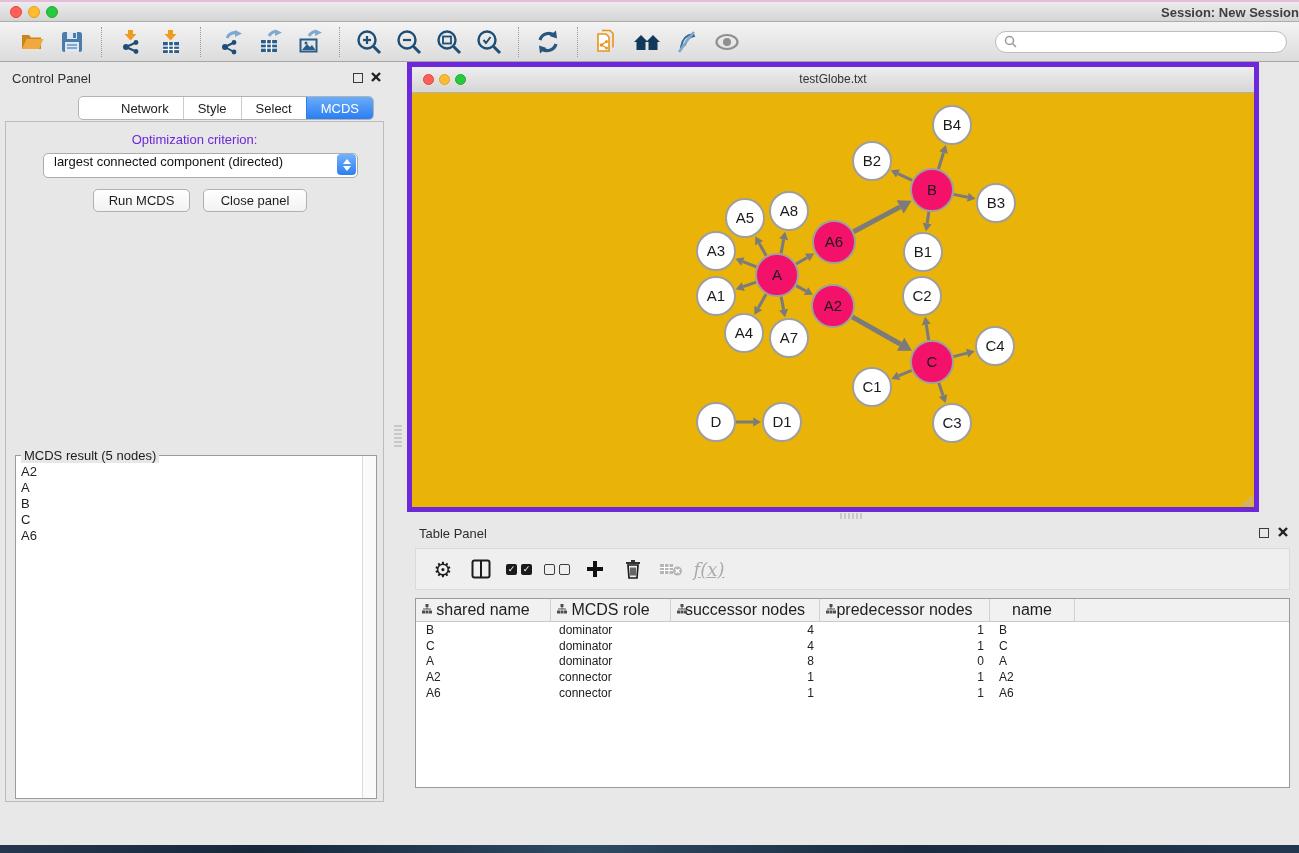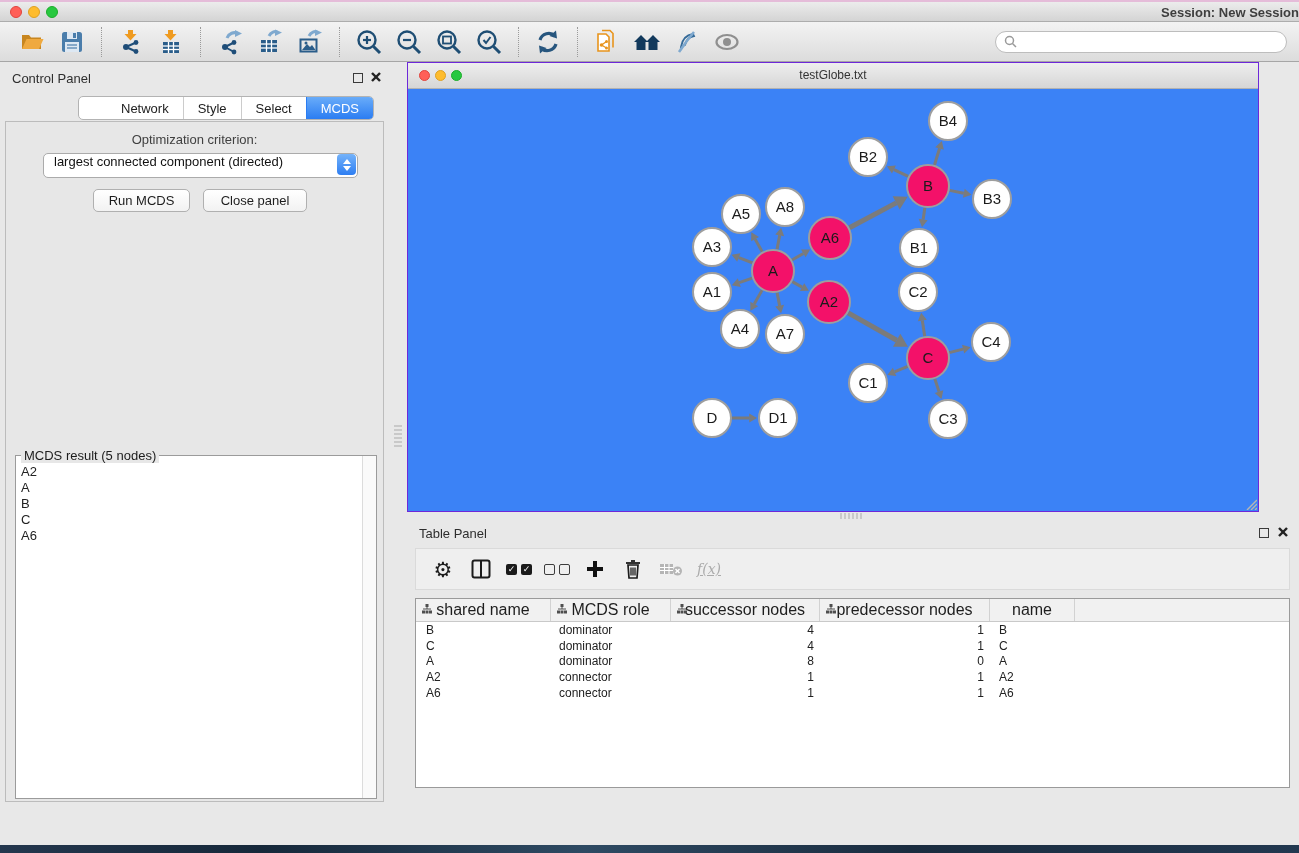--- a/index.html
+++ b/index.html
@@ -41,21 +41,21 @@
   .cp-header .close-x{right:8px;}
   .seg{position:absolute;display:flex;height:22px;background:#fff;border:1px solid #b3b3b3;
     border-radius:5px;overflow:hidden;}
   .cp-tabs{left:78px;top:33px;padding-left:28px;}
   .seg .segbtn{border:0;background:#fff;font-size:13px;padding:0 14px;color:#222;
     border-left:1px solid #ccc;cursor:pointer;font-family:"Liberation Sans",sans-serif;}
   .seg .segbtn:first-child{border-left:0;}
   .seg .segbtn.active{background:linear-gradient(#69acf9,#2b7df2);color:#fff;border-left-color:#2b7df2;}
   .cp-box{position:absolute;left:5px;top:58px;width:379px;height:681px;
     border:1px solid #bcbcbc;box-sizing:border-box;background:#e7e7e7;}
-  .opt-label{position:absolute;left:0;right:0;top:10px;text-align:center;font-size:13px;color:#404040;}
+  .opt-label{position:absolute;left:0;right:0;top:10px;text-align:center;font-size:13px;color:#6d28d9;}
   .dropdown{position:absolute;left:37px;top:31px;width:315px;height:25px;background:#fff;
     border:1px solid #ababab;border-radius:5px;box-sizing:border-box;display:flex;
     align-items:flex-start;cursor:pointer;}
   .dropdown .ddval{flex:1;font-size:13px;padding-left:10px;color:#111;white-space:nowrap;}
   .stepper{width:19px;height:21px;margin-right:1px;border-radius:4px;
     background:linear-gradient(#74b3fa,#2e7ef2);display:flex;flex-direction:column;
     align-items:center;justify-content:center;gap:2px;}
   .arr-up{width:0;height:0;border-left:4px solid transparent;border-right:4px solid transparent;
     border-bottom:5px solid #fff;}
   .arr-dn{width:0;height:0;border-left:4px solid transparent;border-right:4px solid transparent;
@@ -76,21 +76,21 @@
     border-left:1px solid #dcdcdc;}
 
   
   .vgrip{position:absolute;left:394px;top:425px;width:8px;height:22px;
     background:repeating-linear-gradient(#c9c9c9 0 2px,#e8e8e8 2px 4px);cursor:col-resize;}
   .hgrip{position:absolute;left:840px;top:513px;width:22px;height:6px;
     background:repeating-linear-gradient(90deg,#c9c9c9 0 2px,#e8e8e8 2px 4px);cursor:row-resize;}
 
   
   .net-window{position:absolute;left:407px;top:62px;width:852px;height:450px;
-    background:#3b82f6;border:1px solid #6d28d9;box-sizing:border-box;}
+    background:#eab308;border:5px solid #6d28d9;box-sizing:border-box;}
   .net-titlebar{position:absolute;left:0;top:0;width:100%;height:26px;
     background:linear-gradient(#eeeeee,#d6d6d6);border-bottom:1px solid #b2b2b2;box-sizing:border-box;}
   .net-titlebar .lights{left:11px;top:7px;gap:5px;}
   .net-titlebar .light{width:11px;height:11px;}
   .net-title{position:absolute;left:0;right:0;top:5px;text-align:center;font-size:12px;color:#333;}
   .net-canvas{position:absolute;left:0;top:26px;}
   .resize-grip{position:absolute;right:1px;bottom:1px;}
 
   
   .table-panel{position:absolute;left:407px;top:520px;width:892px;height:300px;}
@@ -101,21 +101,21 @@
   .tp-toolbar{position:absolute;left:8px;top:28px;width:875px;height:42px;
     background:#efefef;border:1px solid #dadada;box-sizing:border-box;
     display:flex;align-items:center;padding-left:10px;}
   .tpi{width:34px;height:30px;border:0;background:transparent;display:flex;align-items:center;
     justify-content:center;cursor:pointer;padding:0;margin-right:4px;}
   .gear-glyph{font-size:21px;color:#1c1c1c;line-height:1;}
   .chkpair{display:flex;gap:4px;}
   .chk{width:11px;height:11px;background:#1a1a1a;border-radius:2px;color:#fff;font-size:9px;
     line-height:11px;text-align:center;}
   .unchk{width:11px;height:11px;border:1.5px solid #3c3c3c;border-radius:2px;box-sizing:border-box;}
-  .fx{font-family:"DejaVu Serif",serif;font-style:italic;font-size:14px;color:#ababab;text-decoration:underline;}
+  .fx{font-family:"DejaVu Serif",serif;font-style:italic;font-size:18px;color:#ababab;text-decoration:underline;}
   .ntable{position:absolute;left:8px;top:78px;width:875px;height:190px;background:#fff;
     border:1px solid #9a9a9a;box-sizing:border-box;overflow:hidden;}
   .thead{display:flex;height:22px;background:#f1f1f1;border-bottom:1px solid #c9c9c9;}
   .th{position:relative;border-right:1px solid #d2d2d2;box-sizing:border-box;
     font-size:16px;color:#1e1e1e;display:flex;align-items:center;justify-content:center;}
   .th .hicon{position:absolute;left:6px;top:5px;}
   .c0{width:135px;} .c1{width:120px;} .c2{width:149px;} .c3{width:170px;} .c4{width:85px;}
   .trow{display:flex;height:15.7px;font-size:12px;align-items:center;cursor:default;}
   .trow .tcell{box-sizing:border-box;white-space:nowrap;overflow:hidden;}
   .trow .c0{padding-left:10px;}

